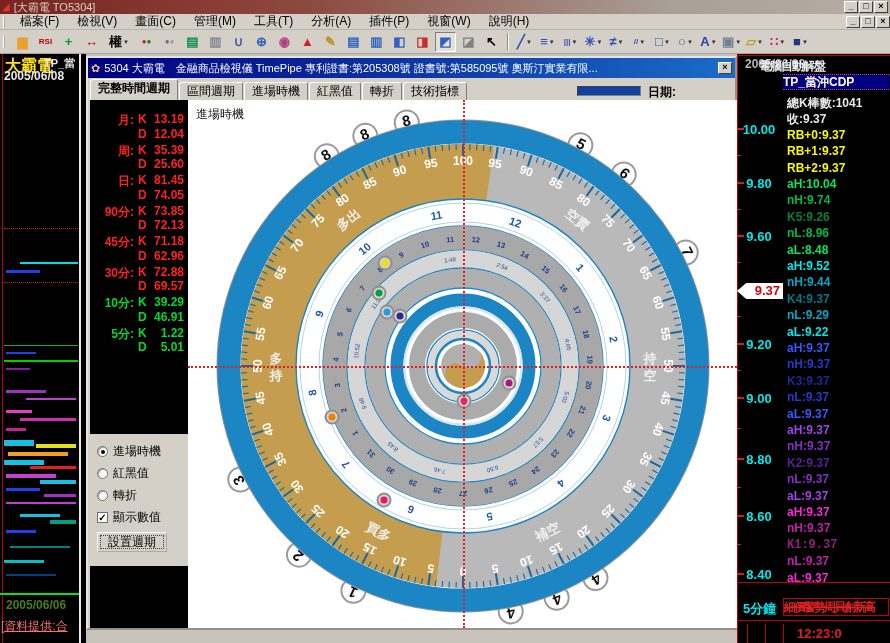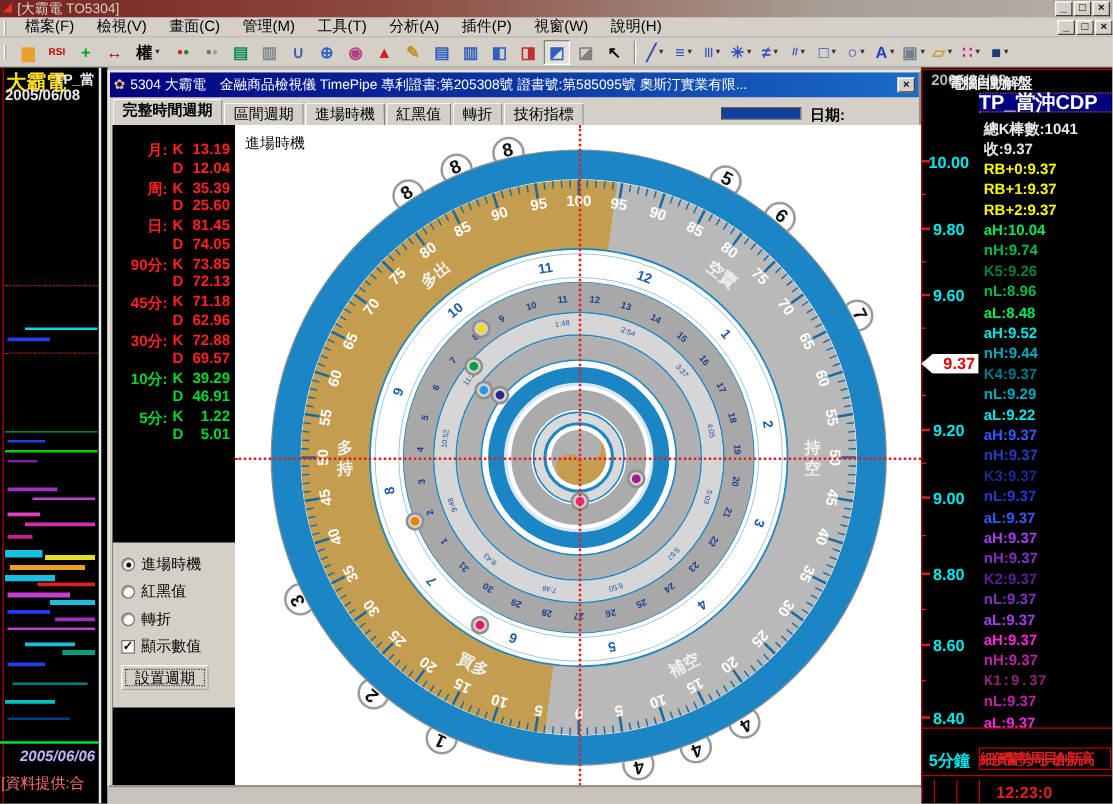--- a/index.html
+++ b/index.html
@@ -29,21 +29,21 @@
   .tsep{width:2px;height:18px;border-left:1px solid #909090;border-right:1px solid #fff;margin:0 4px;}
   
   #leftstrip{position:absolute;left:0;top:54px;width:86px;height:589px;background:#000;overflow:hidden;}
   #leftstrip .redline{position:absolute;left:2px;top:0;width:1px;height:589px;background:#c00000;}
   #leftstrip .whline{position:absolute;left:79px;top:0;width:2px;height:589px;background:#e8e8e8;}
   .ls-sym{position:absolute;left:5px;top:2px;color:#ffe020;font-weight:bold;font-size:16px;}
   .ls-tag{position:absolute;left:44px;top:2px;color:#e8e8e8;font-weight:bold;font-size:11px;}
   .ls-date{position:absolute;left:4px;top:15px;color:#e8e8e8;font-weight:bold;font-size:12px;}
   .ls-dotted{position:absolute;left:4px;width:74px;height:0;border-top:1px dotted #d02020;}
   .ls-green{position:absolute;left:0;width:79px;height:2px;background:#00e030;}
-  .ls-date2{position:absolute;left:16px;color:#c4b5fd;font-weight:bold;font-size:12px;font-style:italic;}
+  .ls-date2{position:absolute;left:6px;color:#4d7c0f;font-weight:bold;font-size:12px;}
   .ls-prov{position:absolute;left:1px;color:#ff7070;font-size:12px;white-space:nowrap;}
   .seg{position:absolute;}
   
   #childwin{position:absolute;left:86px;top:56px;width:651px;height:574px;background:#d4d0c8;
     border:2px outset #e8e4dc;}
   #ctitle{position:absolute;left:0;top:0;width:647px;height:20px;
     background:linear-gradient(90deg,#00007e,#1a6cc8);color:#fff;font-size:11px;line-height:20px;
     display:flex;align-items:center;gap:4px;padding:0 3px;white-space:nowrap;overflow:hidden;}
   #ctitle .cicon{color:#e8c080;font-size:11px;}
   #ctitle .ttl{overflow:hidden;white-space:nowrap;flex:1;}
@@ -77,21 +77,21 @@
   #diallabel{position:absolute;left:8px;top:6px;font-size:12px;color:#101010;z-index:5;}
   .crossv{position:absolute;left:275px;top:0;width:0;height:528px;border-left:2px dotted #e02020;z-index:4;}
   .crossh{position:absolute;left:0;top:266px;width:549px;height:0;border-top:2px dotted #e02020;z-index:4;}
   
   #rightpanel{position:absolute;left:737px;top:54px;width:153px;height:589px;background:#000;overflow:hidden;}
   #rp-vline{position:absolute;left:0;top:0;width:1px;height:589px;background:#c00000;}
   #rp-topline{position:absolute;left:0;top:1px;width:153px;height:1px;background:#c00000;}
   .rp-hdate{position:absolute;left:8px;top:3px;color:#b8b8b8;font-weight:bold;font-size:12px;}
   .rp-htitle{position:absolute;left:22px;top:4px;color:#f0f0f0;font-weight:bold;font-size:12px;letter-spacing:-1px;}
   .rp-sel{position:absolute;left:46px;top:20px;width:106px;height:16px;background:#000080;color:#fff;
-    font-weight:bold;font-size:16px;line-height:15px;border-top:1px dotted #d04040;border-bottom:1px dotted #d04040;}
+    font-weight:bold;font-size:12px;line-height:15px;border-top:1px dotted #d04040;border-bottom:1px dotted #d04040;}
   .rp-row{position:absolute;left:50px;font-weight:bold;font-size:12px;white-space:nowrap;}
   .ax{position:absolute;width:44px;text-align:center;color:#00e8e8;font-weight:bold;font-size:13px;}
   .axtick{position:absolute;left:0;background:#d02020;}
   #rp-marker{position:absolute;left:0px;width:46px;height:16px;background:#fff;
     clip-path:polygon(0 50%,20% 0,100% 0,100% 100%,20% 100%);color:#e00000;font-weight:bold;font-size:13px;
     text-align:right;line-height:16px;padding-right:3px;}
   .rp-hline{position:absolute;left:0;width:153px;height:1px;background:#c00000;}
   #rp-tf{position:absolute;left:6px;top:546px;color:#00e8e8;font-weight:bold;font-size:13px;}
   #rp-alert{position:absolute;left:46px;top:544px;width:106px;height:18px;border:1px solid #c00000;
     color:#e02020;font-weight:bold;font-size:12px;line-height:16px;overflow:hidden;
@@ -292,21 +292,21 @@
         <div class="seg" style="left: 44px; top: 440px; width: 32px; height: 3px; background: rgb(160, 48, 192);"></div>
         <div class="seg" style="left: 6px; top: 448px; width: 70px; height: 2px; background: rgb(192, 64, 208);"></div>
         <div class="seg" style="left: 20px; top: 460px; width: 40px; height: 3px; background: rgb(24, 192, 224);"></div>
         <div class="seg" style="left: 50px; top: 466px; width: 26px; height: 4px; background: rgb(0, 160, 128);"></div>
         <div class="seg" style="left: 6px; top: 476px; width: 30px; height: 3px; background: rgb(32, 64, 240);"></div>
         <div class="seg" style="left: 10px; top: 492px; width: 60px; height: 2px; background: rgb(0, 128, 128);"></div>
         <div class="seg" style="left: 4px; top: 506px; width: 40px; height: 3px; background: rgb(0, 192, 192);"></div>
         <div class="seg" style="left: 6px; top: 520px; width: 50px; height: 2px; background: rgb(0, 64, 128);"></div>
       </div>
     <span class="ls-date2" style="top: 544px;">2005/06/06</span>
-    <span class="ls-prov" style="top: 564px;">[資料提供:合</span>
+    <span class="ls-prov" style="top: 564px; text-decoration: underline;">[資料提供:合</span>
   <div class="ls-dotted" style="top: 174px;"></div>
       <div class="ls-dotted" style="top: 228px;"></div>
       <div class="ls-green" style="top: 539px;"></div>
     </div>
 
   <div id="childwin">
     <div id="ctitle">
       <span class="cicon">✿</span>
       <span class="ttl">5304 大霸電　金融商品檢視儀 TimePipe 專利證書:第205308號 證書號:第585095號 奧斯汀實業有限...</span>
       <span class="wbtn">×</span>

